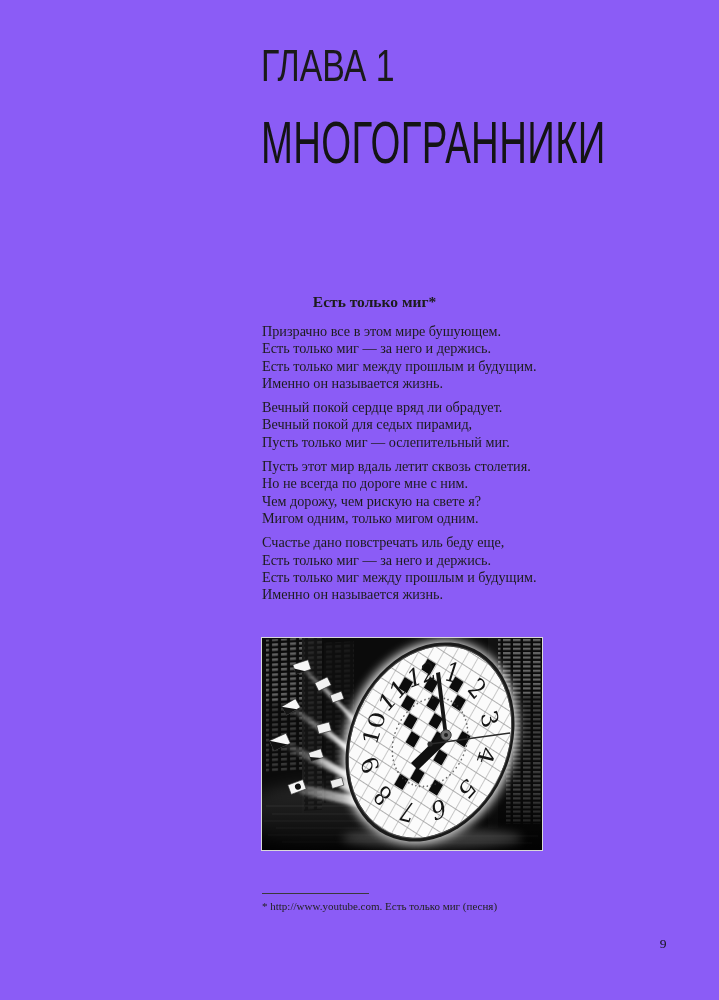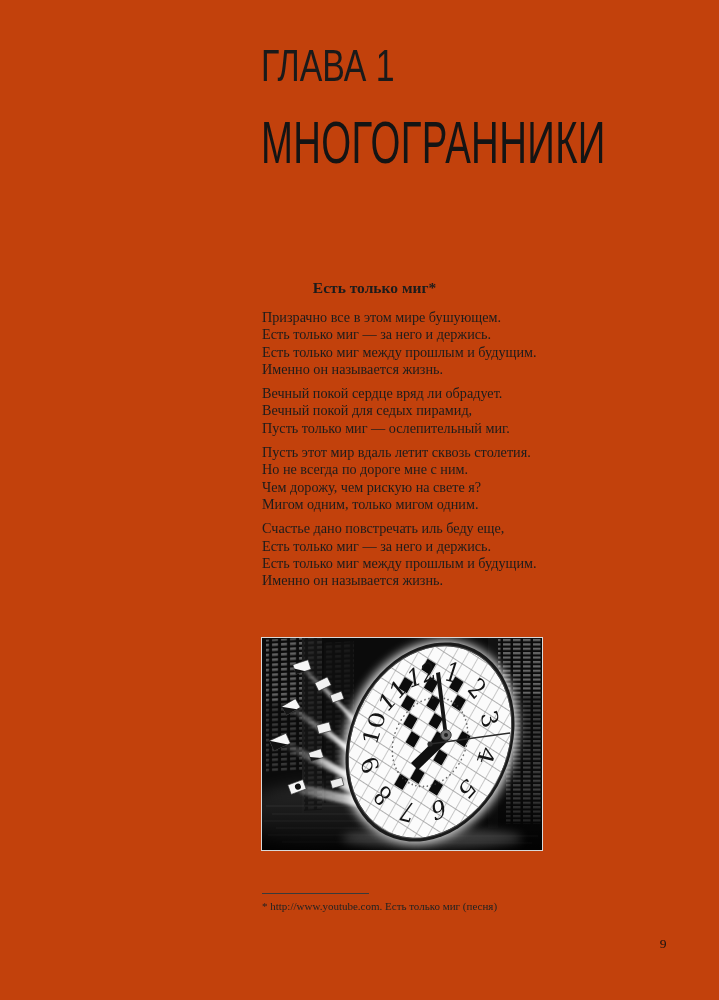--- a/index.html
+++ b/index.html
@@ -1,33 +1,33 @@
 <!DOCTYPE html>
 <html lang="ru"><head>
 <meta charset="utf-8">
 <style>
   html,body{margin:0;padding:0;background:#9a9a9a;}
   #page{
     position:relative;width:719px;height:1000px;margin:0 auto;
-    background:#c2410c;overflow:hidden;
+    background:#8b5cf6;overflow:hidden;
     font-family:"Liberation Serif", serif;color:#1c1c1c;
   }
   .chapter-label{
     position:absolute;left:261px;top:44px;
     font-family:"Liberation Sans", sans-serif;
     font-size:44px;line-height:44px;color:#1a1a1a;white-space:nowrap;
   }
   .chapter-label .cond{display:inline-block;transform:scaleX(0.77);transform-origin:0 50%;}
   .chapter-title{
     position:absolute;left:261px;top:112px;
     font-family:"Liberation Sans", sans-serif;
     font-size:60px;line-height:62px;color:#141414;white-space:nowrap;
   }
   .chapter-title .cond{display:inline-block;transform:scaleX(0.64);transform-origin:0 50%;letter-spacing:0.5px;}
-  .poem{position:absolute;left:262px;top:278px;width:280px;}
+  .poem{position:absolute;left:262px;top:292px;width:280px;}
   .poem-title{
     width:225px;text-align:center;font-weight:bold;font-size:15.5px;line-height:20px;margin-bottom:11px;
   }
   .stanza{margin:0 0 7px 0;}
   .pline{font-size:14.2px;line-height:17.3px;white-space:nowrap;}
   .illustration{position:absolute;left:262px;top:638px;width:280px;height:212px;}
   .illustration svg{display:block;outline:1px solid #d9d9d9;}
   .footnote-rule{position:absolute;left:262px;top:893px;width:107px;border-top:1px solid #3a3a3a;height:0;}
   .footnote-text{position:absolute;left:262px;top:897px;font-size:11px;line-height:18px;color:#222;white-space:nowrap;}
   .page-number{position:absolute;left:655px;top:936px;width:16px;text-align:center;font-size:13.5px;color:#111;}

